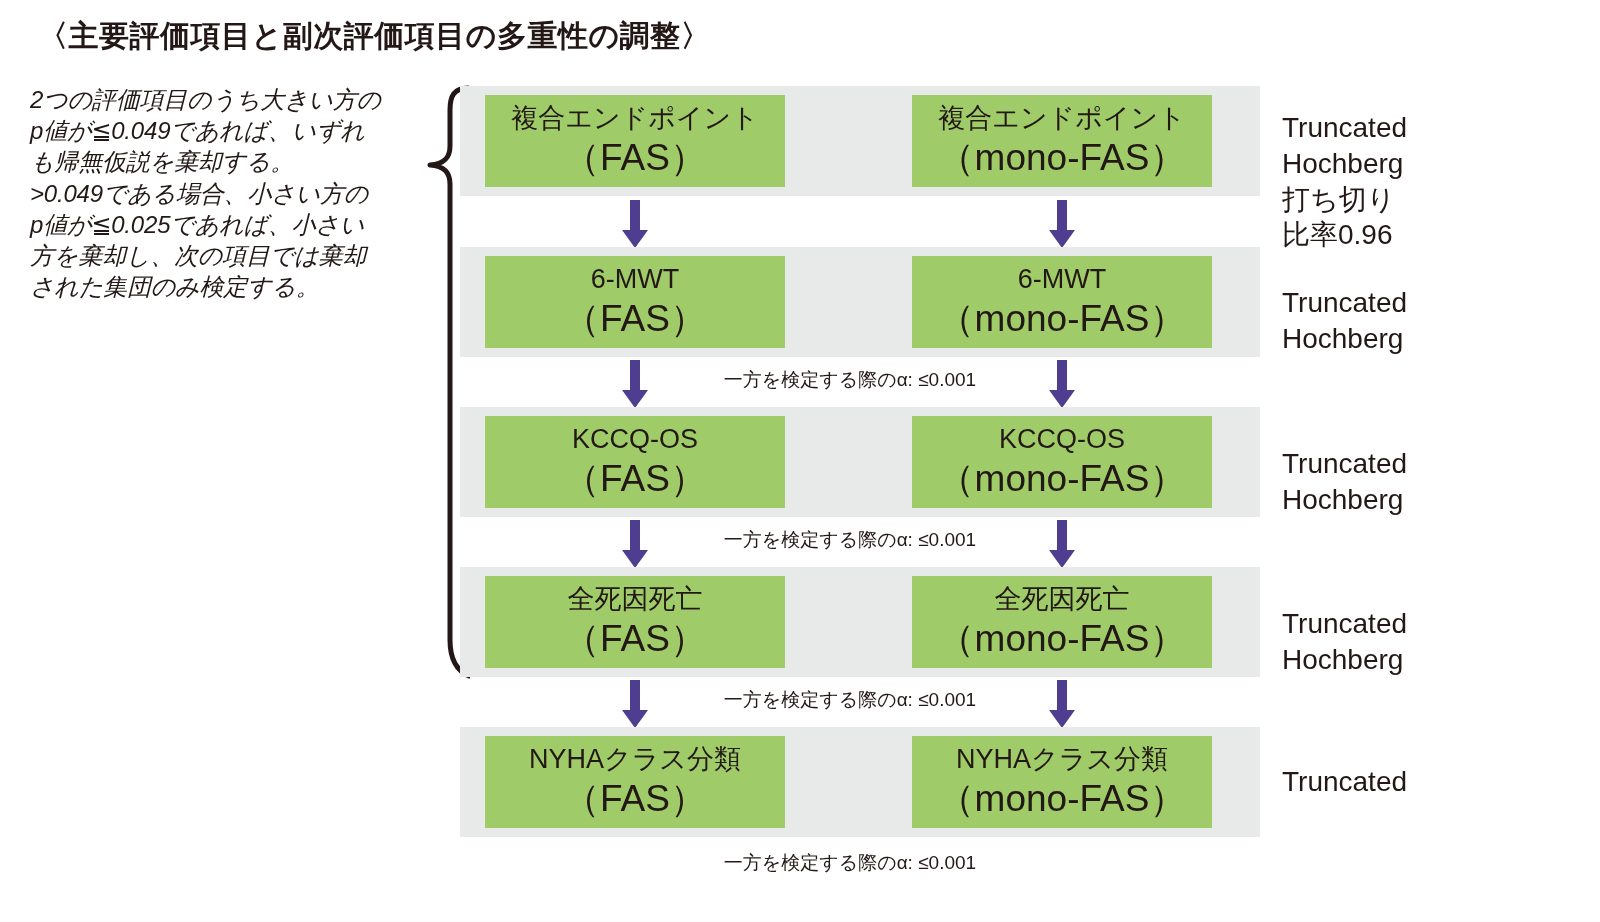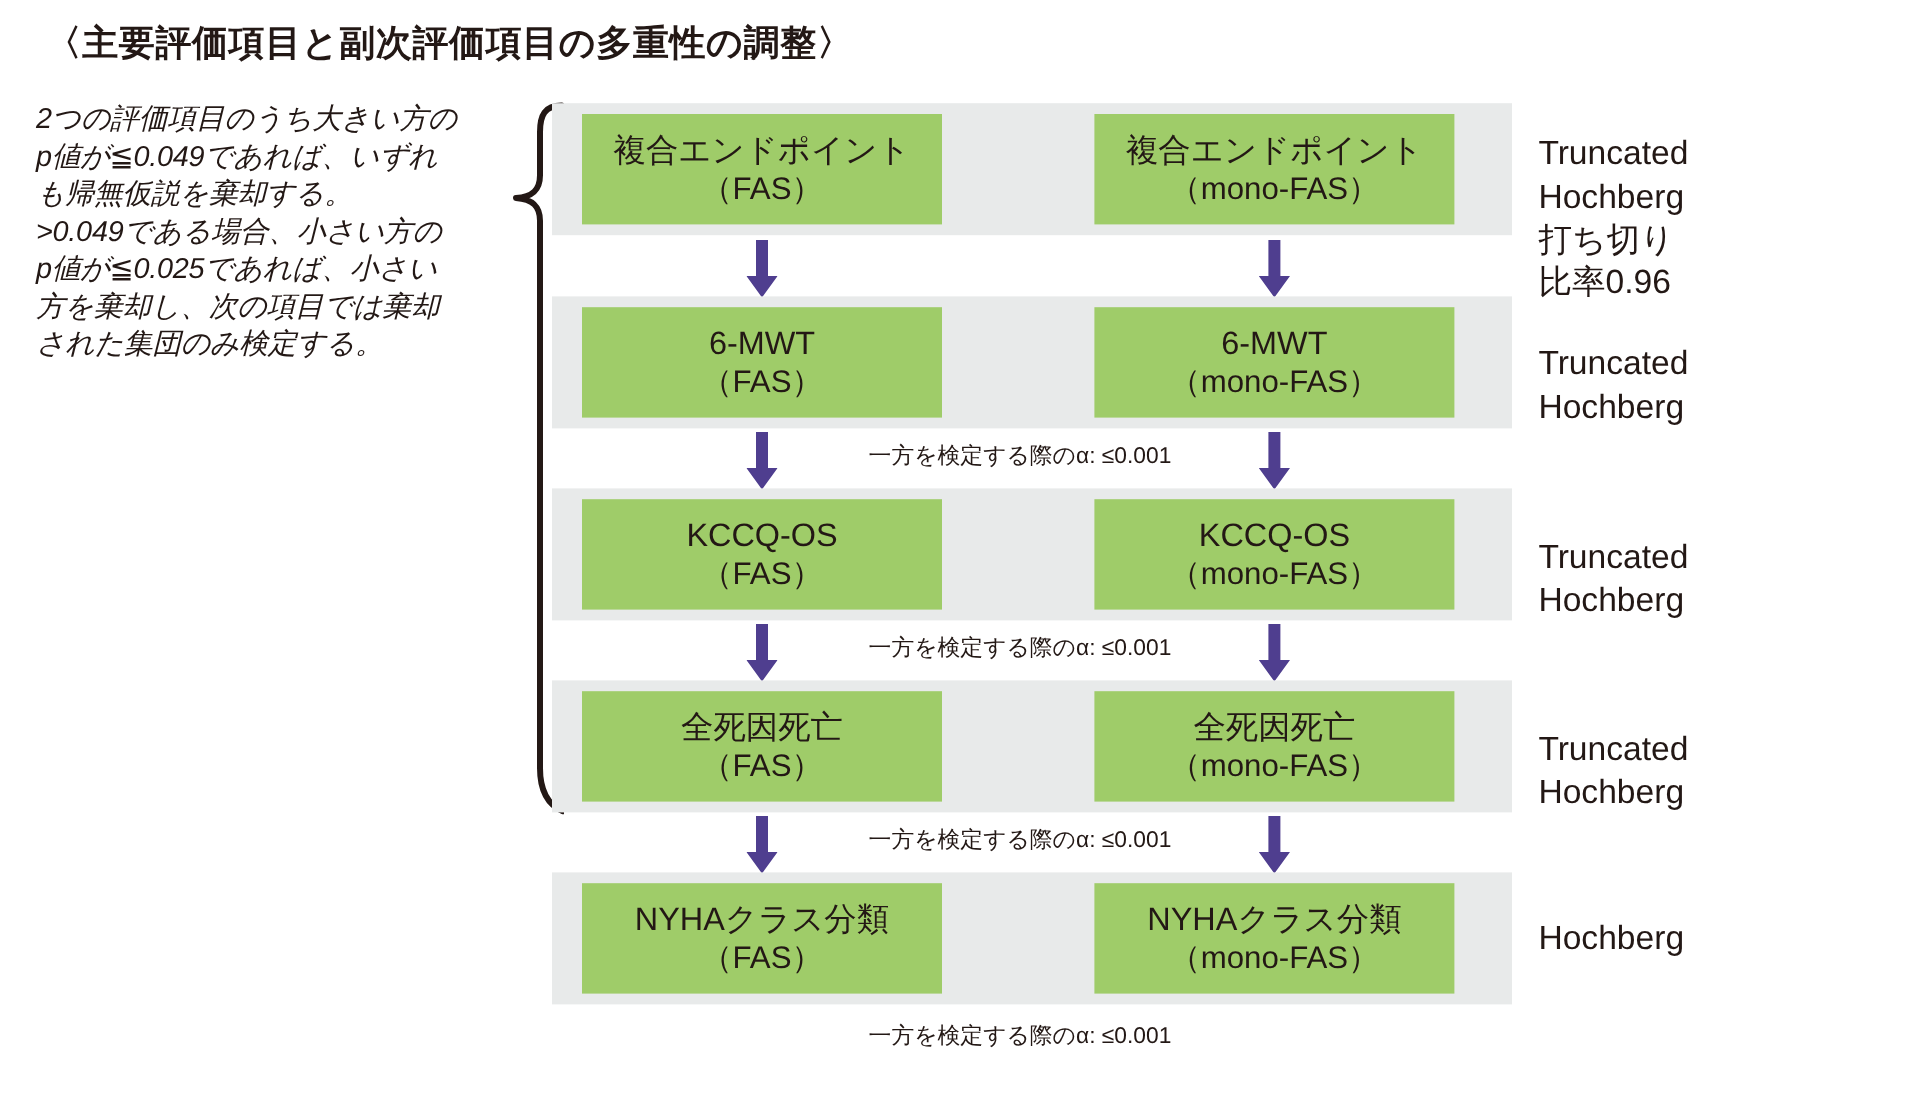--- a/index.html
+++ b/index.html
@@ -54,21 +54,21 @@
     background: #9fcc69;
     display: flex;
     flex-direction: column;
     align-items: center;
     justify-content: center;
     font-size: 27px;
     line-height: 1.22;
     color: #231815;
     text-align: center;
   }
-  .box .l2 { font-size: 26px; }
+  .box .l2 { font-size: 37px; }
   .box-left  { left: 485px; }
   .box-right { left: 912px; }
 
   
   .arrow { position: absolute; width: 26px; }
   .arrow svg { display: block; }
 
   
   .alpha {
     position: absolute;
@@ -204,17 +204,17 @@
 
   <div class="band" style="top:727px"></div>
   <div class="box box-left" style="top:736px">
     <span>NYHAクラス分類</span>
     <span class="l2">（FAS）</span>
   </div>
   <div class="box box-right" style="top:736px">
     <span>NYHAクラス分類</span>
     <span class="l2">（mono-FAS）</span>
   </div>
-  <div class="method" style="top:764px">Hochberg</div>
+  <div class="method" style="top:764px">Truncated</div>
 
   <div class="alpha" style="left:655px; top:850px; width:390px">一方を検定する際のα: ≤0.001</div>
 
 </div>
 
 </body></html>

